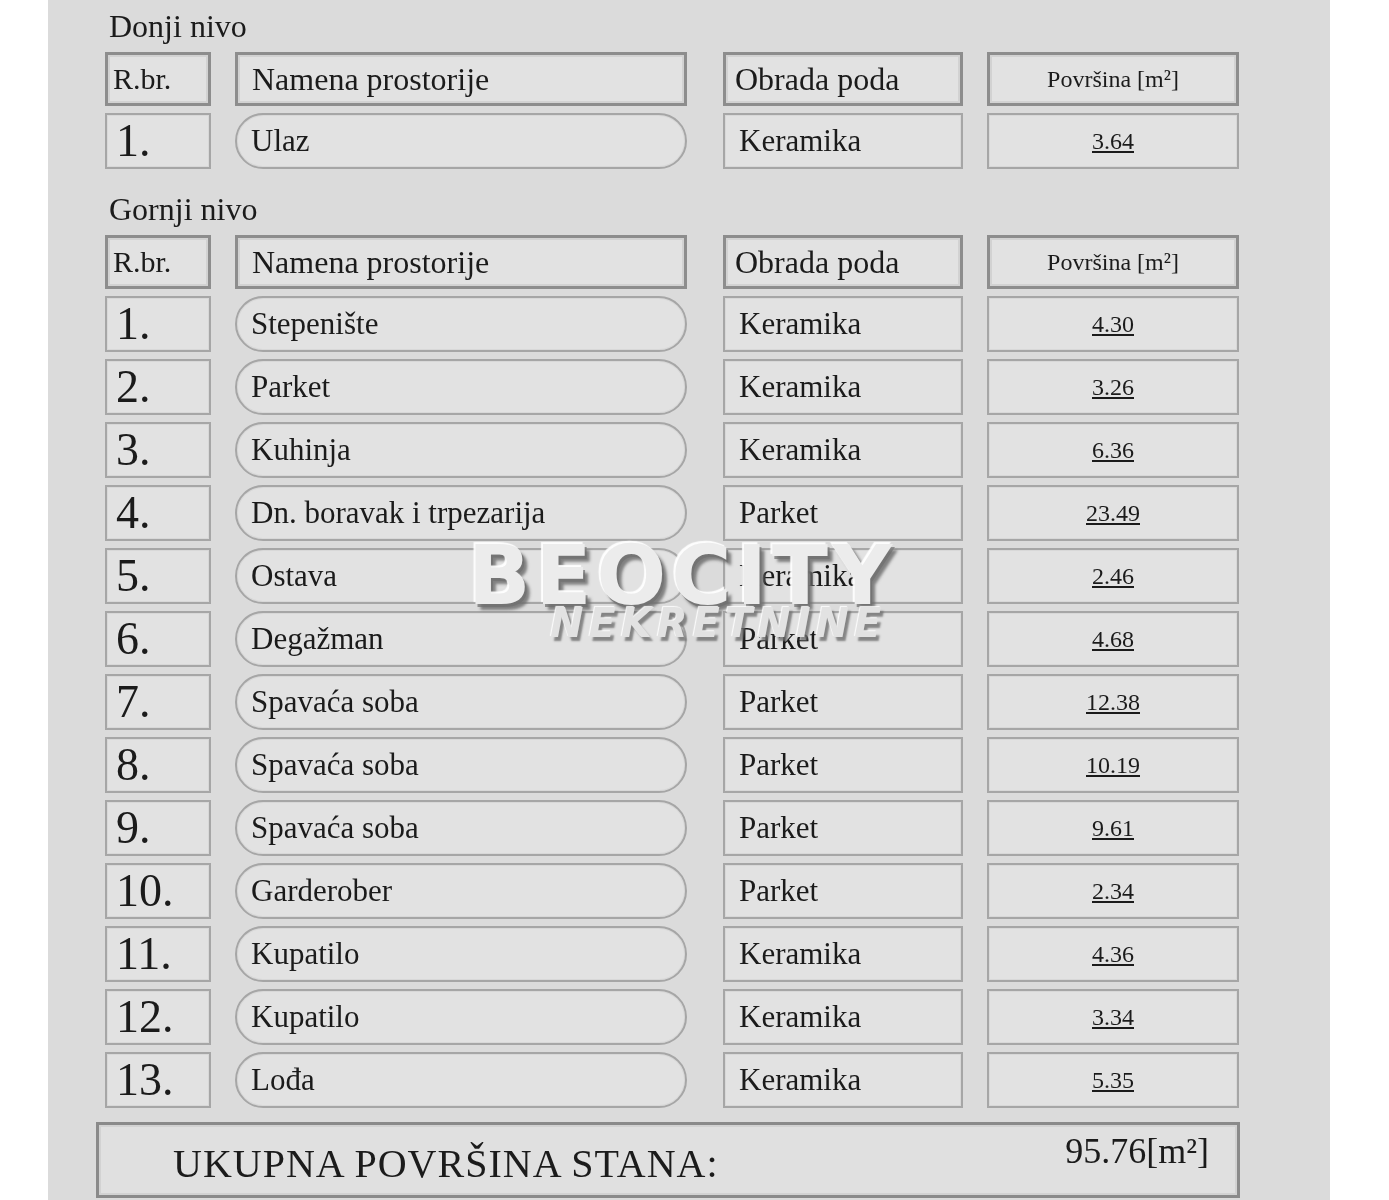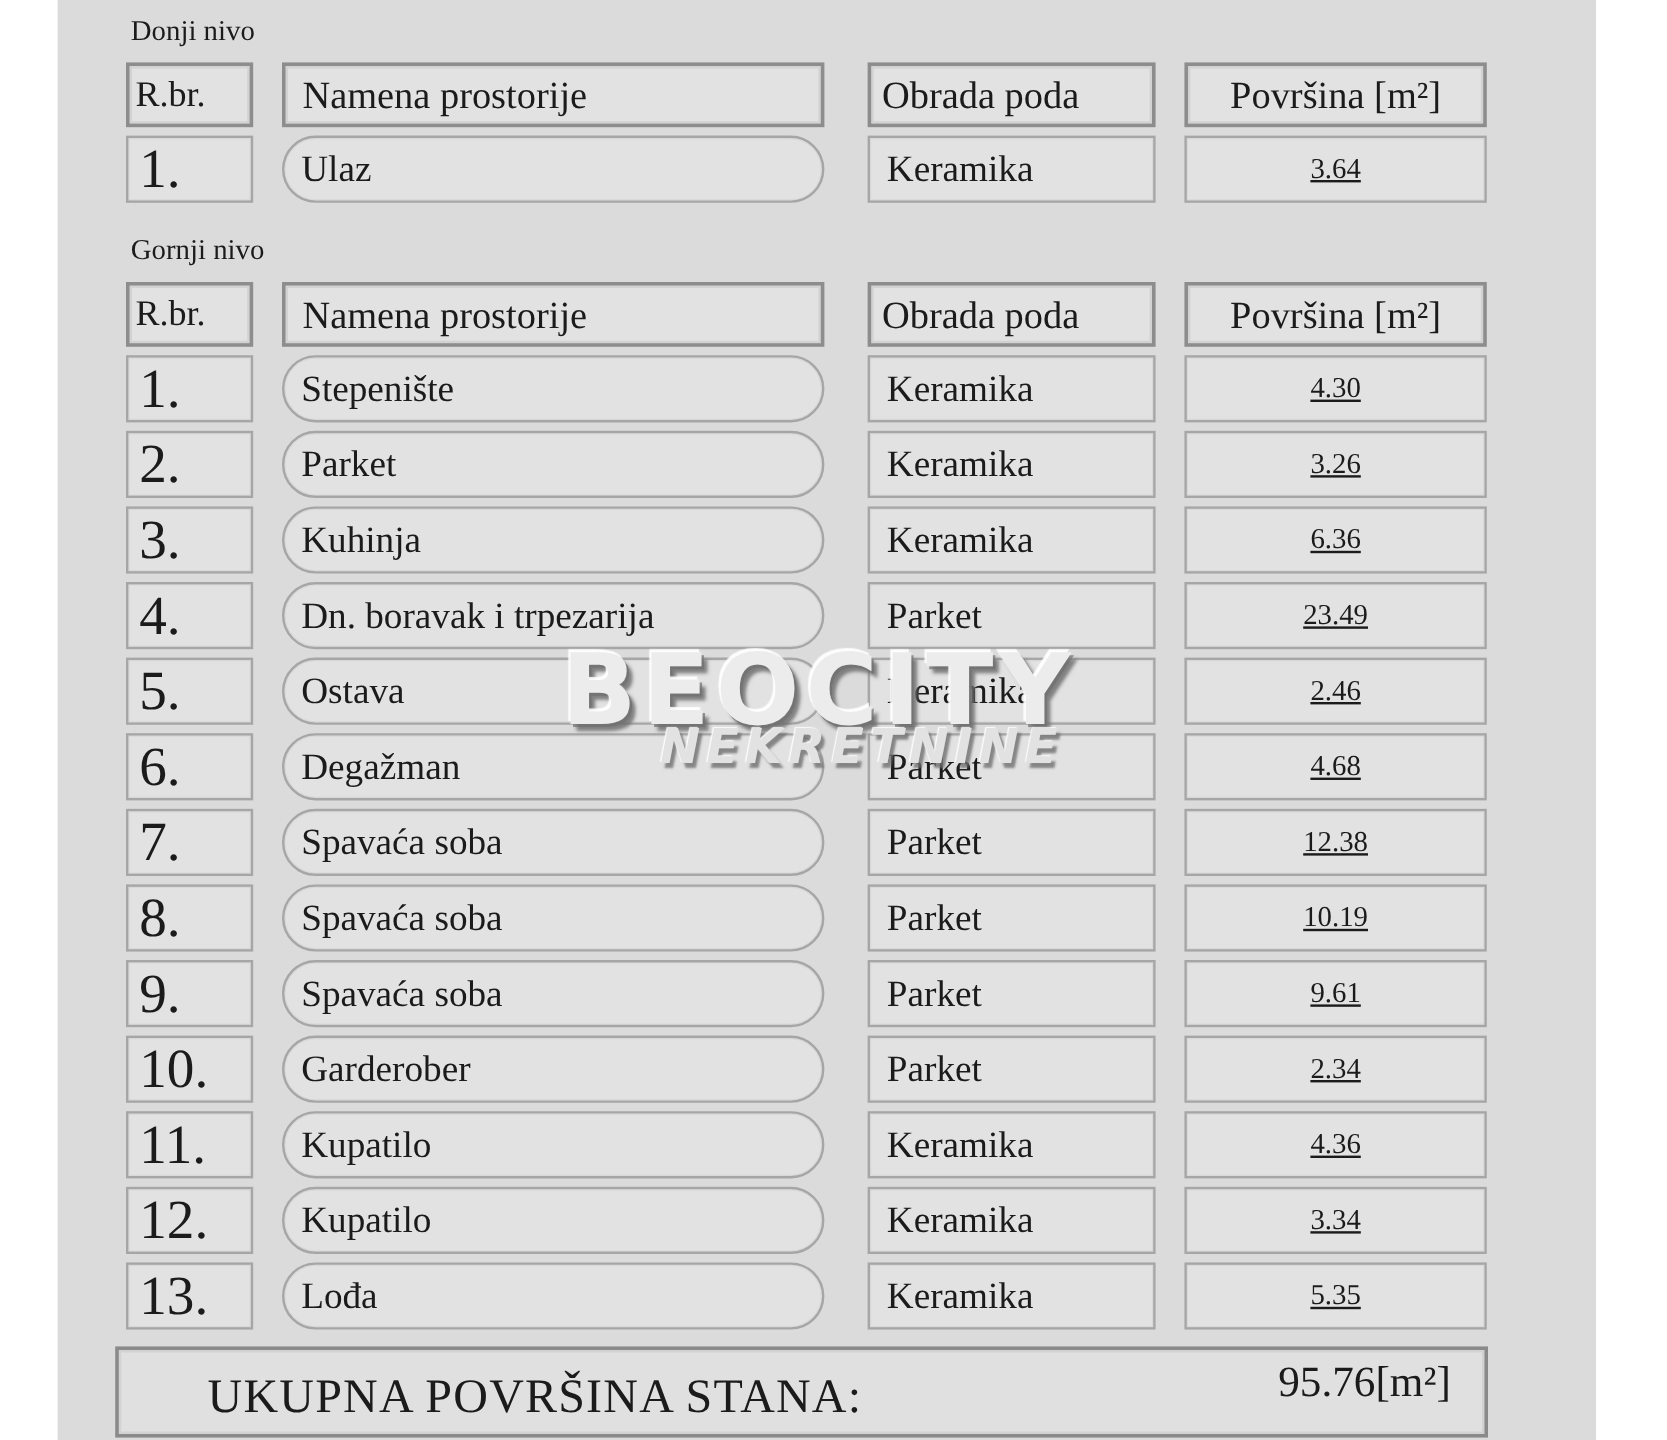--- a/index.html
+++ b/index.html
@@ -21,21 +21,21 @@
     left: 48px; top: 0;
     width: 1282px; height: 1200px;
     background: #dbdbdb;
   }
   .table-wrap {
     position: absolute;
     left: 57px; top: 0;
     width: 1160px;
   }
   .section-title {
-    font-size: 24px;
+    font-size: 32px;
     line-height: 40px;
     margin: 6px 0 6px 4px;
     color: #1b1b1b;
   }
   .section-gornji .section-title { margin-top: 20px; }
 
   .row { display: flex; margin-bottom: 7px; text-align: center; }
   .cell {
     background: #e2e2e2;
     border: 2px solid #a6a6a6;
@@ -53,21 +53,21 @@
     height: 54px;
   }
   .c-num   { width: 106px; margin-right: 24px; padding-left: 9px; }
   .c-name  { width: 452px; margin-right: 36px; padding-left: 14px; }
   .c-floor { width: 240px; margin-right: 24px; padding-left: 14px; }
   .c-area  { width: 252px; justify-content: center; }
 
   .hdr-num   { font-size: 30px; padding-left: 5px; }
   .hdr-name  { font-size: 32px; }
   .hdr-floor { font-size: 32px; padding-left: 9px; }
-  .hdr-area  { font-size: 32px; justify-content: center; padding-left: 0; }
+  .hdr-area  { font-size: 24px; justify-content: center; padding-left: 0; }
 
   .v-num   { font-size: 46px; line-height: 46px; }
   .v-name  { font-size: 31px; border-radius: 28px; }
   .v-floor { font-size: 31px; }
   .v-area  { font-size: 24px; text-decoration: underline; }
 
   .footer-box {
     margin-left: -9px;
     margin-top: 14px;
     width: 1144px;

